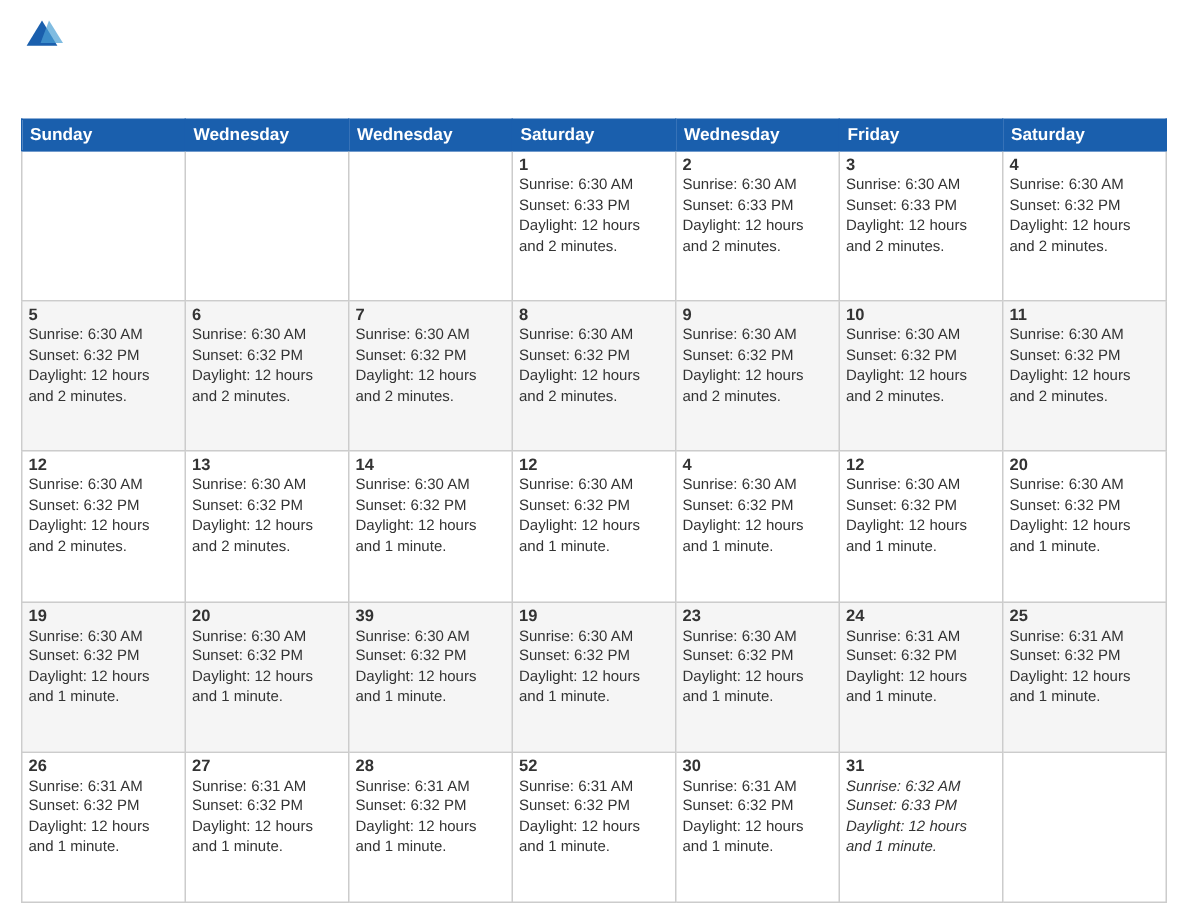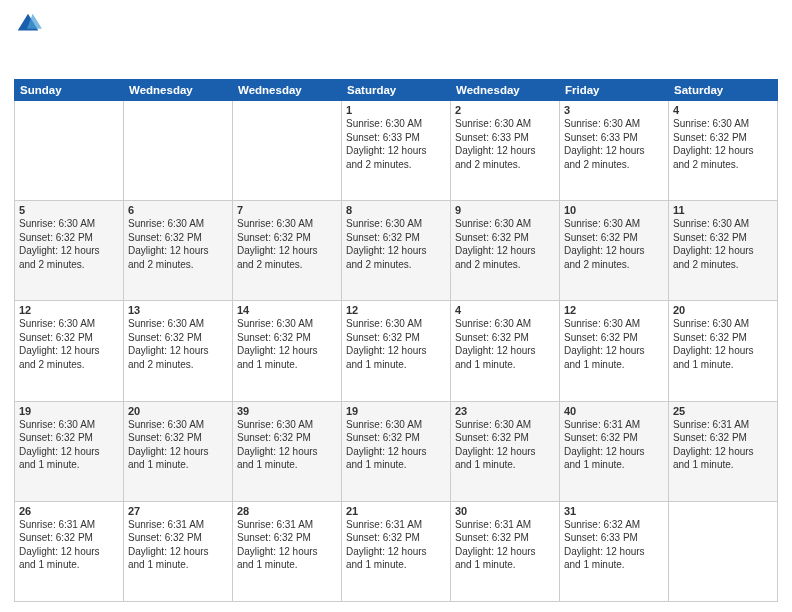--- a/index.html
+++ b/index.html
@@ -278,21 +278,21 @@
 Sunset: 6:32 PM
 Daylight: 12 hours and 1 minute.</div>
           </td>
           <td>
             <span class="day-num">23</span>
             <div class="day-info" style="white-space: pre-line;">Sunrise: 6:30 AM
 Sunset: 6:32 PM
 Daylight: 12 hours and 1 minute.</div>
           </td>
           <td>
-            <span class="day-num">40</span>
+            <span class="day-num">24</span>
             <div class="day-info" style="white-space: pre-line;">Sunrise: 6:31 AM
 Sunset: 6:32 PM
 Daylight: 12 hours and 1 minute.</div>
           </td>
           <td>
             <span class="day-num">25</span>
             <div class="day-info" style="white-space: pre-line;">Sunrise: 6:31 AM
 Sunset: 6:32 PM
 Daylight: 12 hours and 1 minute.</div>
           </td>
@@ -310,34 +310,34 @@
 Sunset: 6:32 PM
 Daylight: 12 hours and 1 minute.</div>
           </td>
           <td>
             <span class="day-num">28</span>
             <div class="day-info" style="white-space: pre-line;">Sunrise: 6:31 AM
 Sunset: 6:32 PM
 Daylight: 12 hours and 1 minute.</div>
           </td>
           <td>
-            <span class="day-num">21</span>
+            <span class="day-num">52</span>
             <div class="day-info" style="white-space: pre-line;">Sunrise: 6:31 AM
 Sunset: 6:32 PM
 Daylight: 12 hours and 1 minute.</div>
           </td>
           <td>
             <span class="day-num">30</span>
             <div class="day-info" style="white-space: pre-line;">Sunrise: 6:31 AM
 Sunset: 6:32 PM
 Daylight: 12 hours and 1 minute.</div>
           </td>
           <td>
             <span class="day-num">31</span>
-            <div class="day-info" style="white-space: pre-line;">Sunrise: 6:32 AM
+            <div class="day-info" style="white-space: pre-line; font-style: italic;">Sunrise: 6:32 AM
 Sunset: 6:33 PM
 Daylight: 12 hours and 1 minute.</div>
           </td>
           <td class="empty-cell"></td>
         </tr>
       </tbody>
   </table>
 </div>
 
 </body></html>

